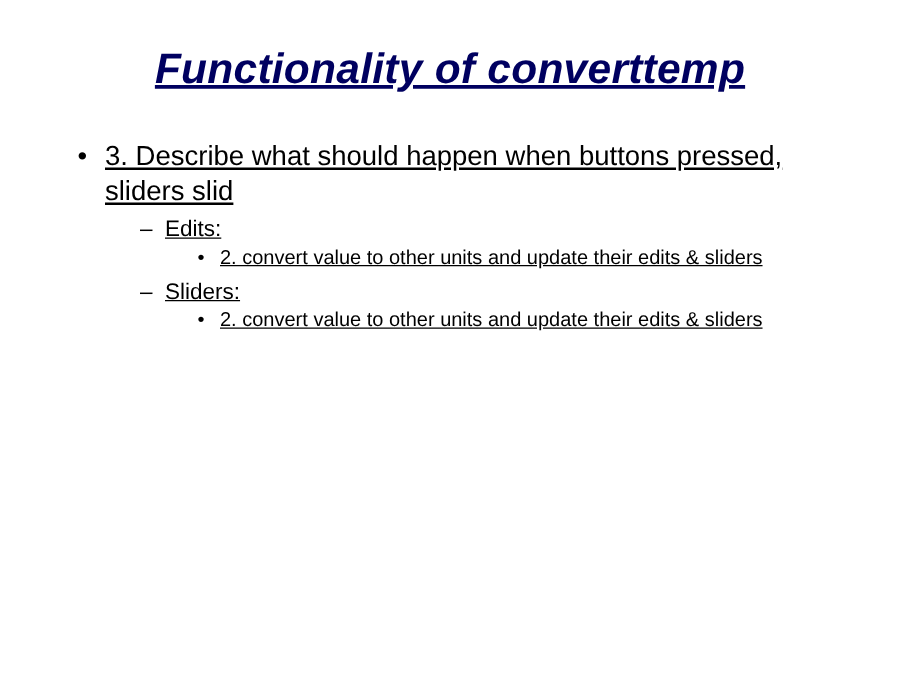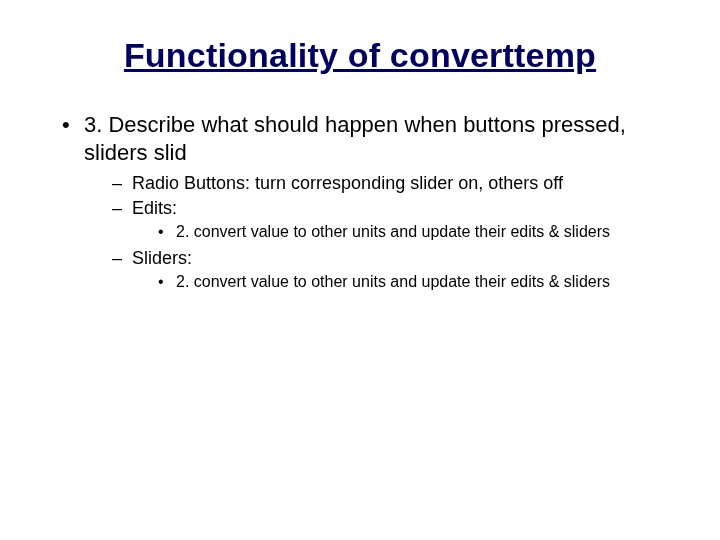--- a/index.html
+++ b/index.html
@@ -18,29 +18,30 @@
   }
   .title {
     font-size: 34px;
     font-weight: bold;
     text-decoration: underline;
     text-align: center;
     color: #000060;
     margin-bottom: 36px;
     letter-spacing: 0.2px;
     white-space: nowrap;
+    font-style: italic;
   }
   ul { list-style: none; }
   .lvl1 {
     font-size: 22px;
     line-height: 1.25;
     margin-left: 14px;
     margin-bottom: 10px;
   }
-  .lvl1 > li { position: relative; padding-left: 22px; margin-bottom: 19px; }
+  .lvl1 > li { position: relative; padding-left: 22px; margin-bottom: 19px; text-decoration: underline; }
   .lvl1 > li::before {
     content: "•";
     position: absolute;
     left: 0;
     top: 0;
     font-size: 22px;
   }
   .lvl2 {
     font-size: 18px;
     line-height: 1.28;
@@ -75,23 +76,20 @@
 <div class="slide">
 
   <h1 class="title">Functionality of converttemp</h1>
 
   <ul class="lvl1">
     <li>
       <span>3. Describe what should happen when buttons pressed, sliders slid</span>
 
       <ul class="lvl2">
         <li>
-          <span>Radio Buttons: turn corresponding slider on, others off</span>
-        </li>
-        <li>
           <span>Edits:</span>
 
           <ul class="lvl3">
             <li>
               <span>2. convert value to other units and update their edits &amp; sliders</span>
             </li>
           </ul>
         </li>
         <li>
           <span>Sliders:</span>

